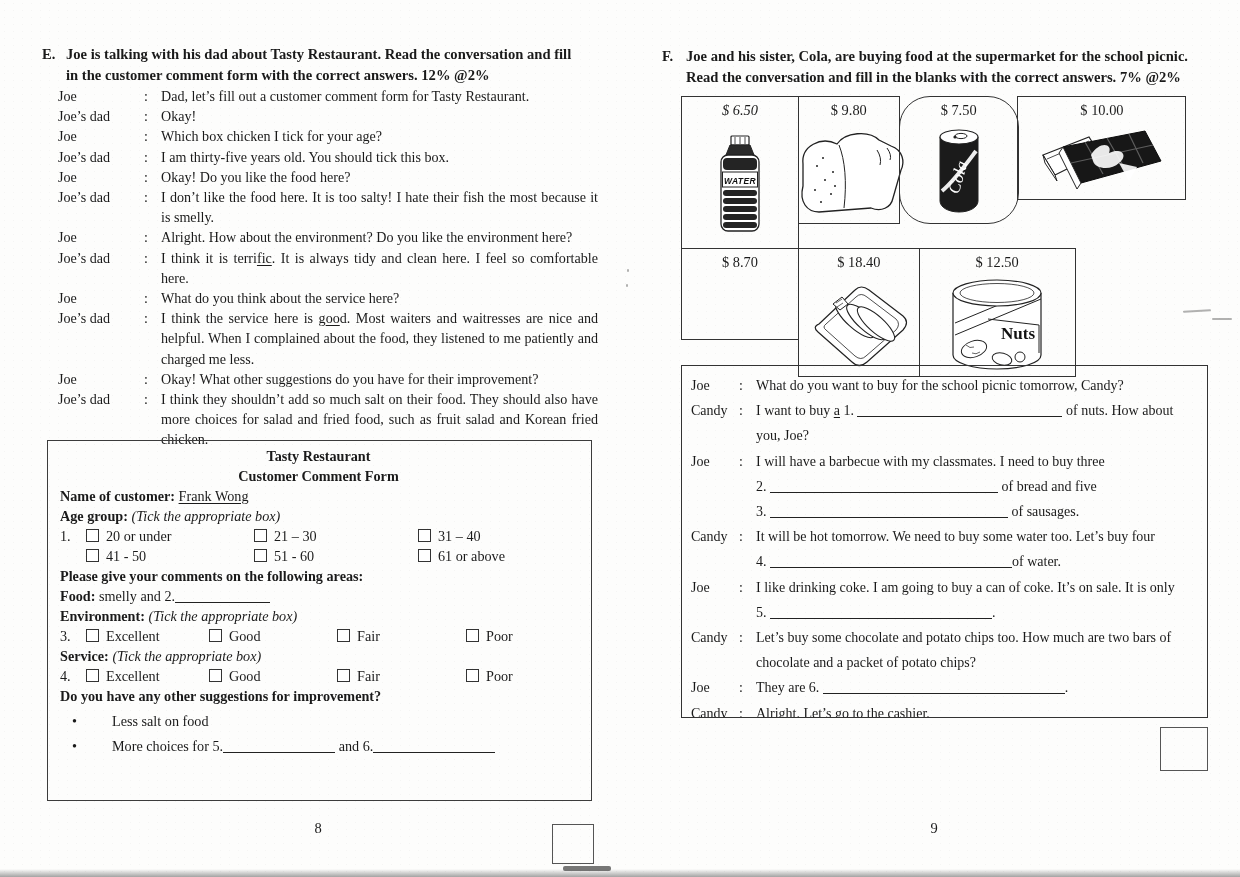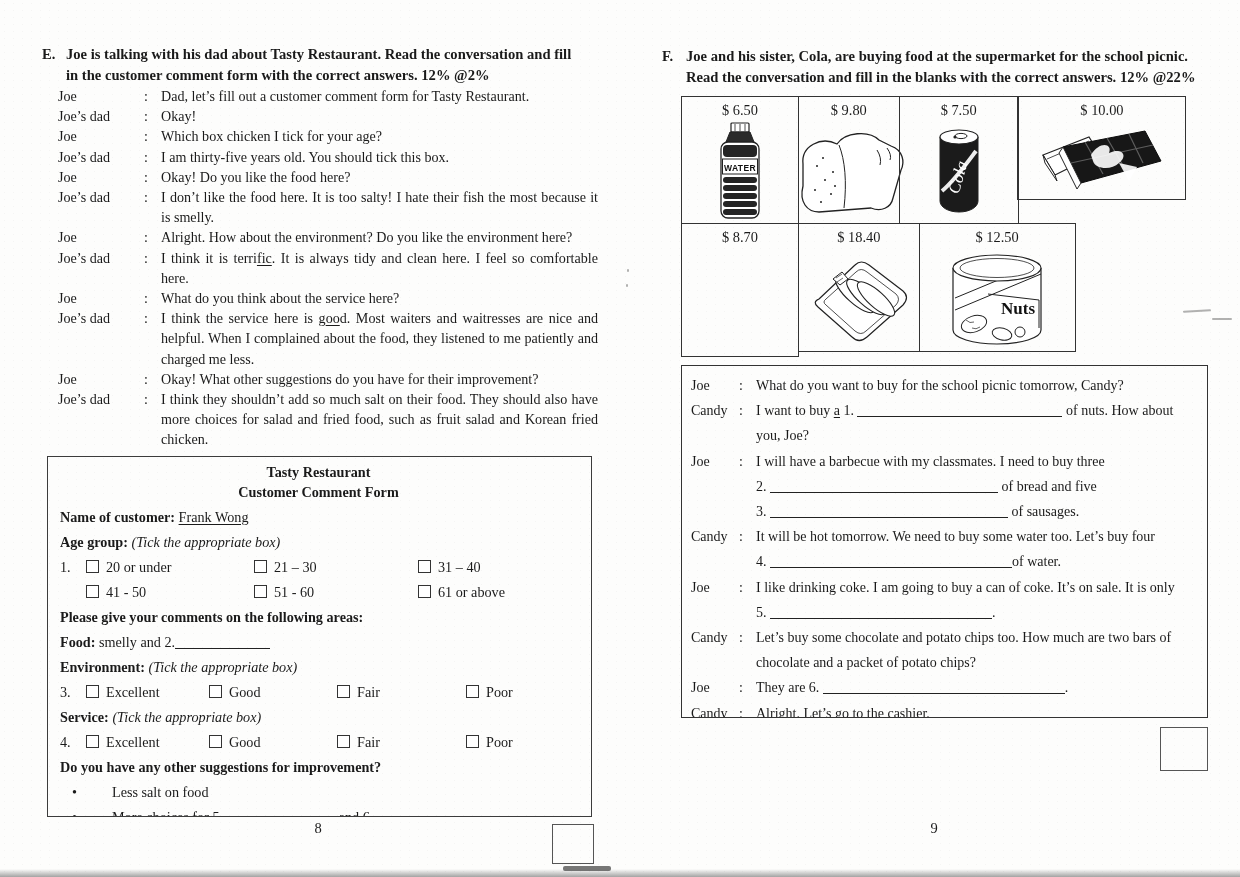--- a/index.html
+++ b/index.html
@@ -16,25 +16,25 @@
   .sec-htext{flex:1;text-align:justify;}
 
   
   .e-dialog{font-size:14.1px;line-height:20.2px;}
   .d-row{display:flex;}
   .d-speaker{flex:0 0 86px;}
   .d-colon{flex:0 0 17px;}
   .d-text{flex:1;text-align:justify;}
 
   
-  #comment-form{left:47px;top:456px;width:545px;height:361px;border:1.5px solid #3c3c3c;
+  #comment-form{left:47px;top:440px;width:545px;height:361px;border:1.5px solid #3c3c3c;
                 font-size:14.2px;line-height:20px;padding:5px 14px 0 12px;box-sizing:border-box;
                 overflow:hidden;}
   .form-title{text-align:center;font-weight:bold;}
-  .frow{margin-top:5px;}
+  .frow{}
   .b{font-weight:bold;}
   .it{font-style:italic;}
   .cb{display:inline-block;width:11px;height:11px;border:1.2px solid #333;
       margin-right:7px;vertical-align:-1px;background:#fff;}
   .cb-grid{display:grid;grid-template-columns:26px 168px 164px auto;}
   .cb-grid2{display:grid;grid-template-columns:26px 123px 128px 129px auto;}
   .blank{display:inline-block;border-bottom:1.1px solid #222;height:14px;vertical-align:-2px;}
   .name-u{text-decoration:underline;text-underline-offset:2px;}
   .bullet-row{display:flex;margin-top:5px;}
   .bullet-g{flex:0 0 40px;text-align:left;padding-left:12px;}
@@ -224,28 +224,28 @@
     </div>
   </div>
 
   <div class="abs page-num" style="left:306px;top:820px;width:24px;text-align:center;">8</div>
   <div class="abs score-box" style="left:552px;top:824px;width:40px;height:38px;"></div>
 
   <div class="abs sec-heading" style="left:662px;top:46px;width:553px;">
     <div class="sec-label">F.</div>
     <div class="sec-htext">
       <span>Joe and his sister, Cola, are buying food at the supermarket for the school picnic.</span><br>
-      <span>Read the conversation and fill in the blanks with the correct answers. 12% @22%</span>
+      <span>Read the conversation and fill in the blanks with the correct answers. 7% @2%</span>
     </div>
   </div>
 
   <div class="abs" id="price-grid">
     <div class="p-row">
 
-      <div class="p-cell" style="width:118px;height:128px;">
+      <div class="p-cell" style="width:118px;height:153px;font-style:italic;">
         <div class="p-price">$ 6.50</div>
         <div class="p-img">
           <svg width="62" height="98" viewBox="0 0 62 98">
             <rect x="22" y="1" width="18" height="9" rx="1" fill="#fff" stroke="#222" stroke-width="1.2"></rect>
             <line x1="26" y1="2" x2="26" y2="9" stroke="#222" stroke-width=".8"></line>
             <line x1="31" y1="2" x2="31" y2="9" stroke="#222" stroke-width=".8"></line>
             <line x1="36" y1="2" x2="36" y2="9" stroke="#222" stroke-width=".8"></line>
             <path d="M21,10 L17,20 L45,20 L41,10 Z" fill="#2a2a2a" stroke="#222"></path>
             <rect x="12" y="20" width="38" height="76" rx="7" fill="#fff" stroke="#222" stroke-width="1.3"></rect>
             <rect x="14" y="23" width="34" height="12" rx="4" fill="#242424"></rect>
@@ -273,21 +273,21 @@
             <circle cx="24" cy="66" r="1" fill="#222"></circle>
               <circle cx="40" cy="70" r="1" fill="#222"></circle>
             <circle cx="32" cy="34" r="1" fill="#222"></circle>
               <circle cx="42" cy="48" r="1" fill="#222"></circle>
             <circle cx="30" cy="78" r="1" fill="#222"></circle>
               <circle cx="44" cy="62" r="1" fill="#222"></circle>
           </svg>
         </div>
       </div>
 
-      <div class="p-cell" style="width:120px;height:128px;">
+      <div class="p-cell" style="width:120px;height:128px;border-radius:31px;">
         <div class="p-price">$ 7.50</div>
         <div class="p-img">
           <svg width="54" height="92" viewBox="0 0 54 92">
             <path d="M8,12 L8,76 C8,82 16,87 27,87 C38,87 46,82 46,76 L46,12 Z" fill="#1b1b1b" stroke="#222"></path>
             <path d="M10,66 C22,56 32,42 44,26" fill="none" stroke="#fff" stroke-width="4" opacity=".92"></path>
             <text class="sertext" transform="rotate(-74 27 50)" x="8" y="55" font-size="17" font-style="italic" fill="#fff">Cola</text>
             <ellipse cx="27" cy="12" rx="19" ry="7" fill="#fff" stroke="#222" stroke-width="1.2"></ellipse>
             <ellipse cx="29" cy="11" rx="6" ry="2.6" fill="none" stroke="#222" stroke-width="1"></ellipse>
             <circle cx="23" cy="12" r="1.6" fill="#222"></circle>
           </svg>
@@ -307,21 +307,21 @@
             <path d="M38,44 L120,26" stroke="#5d5d5d" stroke-width="1.2" fill="none"></path>
             <path d="M58,36 C66,22 80,24 76,34 C88,28 96,36 86,44 C78,52 62,50 60,42 Z" fill="#fff" opacity=".9"></path>
             <path d="M86,44 L96,62 L104,48" fill="#fff" opacity=".9"></path>
           </svg>
         </div>
       </div>
     </div>
 
     <div class="p-row p-row2">
 
-      <div class="p-cell" style="width:118px;height:134px;">
+      <div class="p-cell" style="width:118px;height:92px;">
         <div class="p-price">$ 8.70</div>
       </div>
 
       <div class="p-cell" style="width:122px;height:129px;">
         <div class="p-price">$ 18.40</div>
         <div class="p-img">
           <svg width="112" height="98" viewBox="0 0 112 98">
             <path d="M16,50 L52,16 Q58,10 66,16 L100,42 Q107,48 100,56 L64,88 Q56,95 49,88 L15,58 Q9,53 16,50 Z" fill="#fff" stroke="#222" stroke-width="1.2"></path>
             <path d="M23,50 L53,23 Q58,18 64,23 L93,45 Q98,50 93,56 L63,82 Q58,87 52,82 L23,56 Q19,53 23,50 Z" fill="none" stroke="#222" stroke-width=".8"></path>
             <ellipse cx="52" cy="46" rx="25" ry="8" fill="#fff" stroke="#222" stroke-width="1.1" transform="rotate(42 52 46)"></ellipse>

